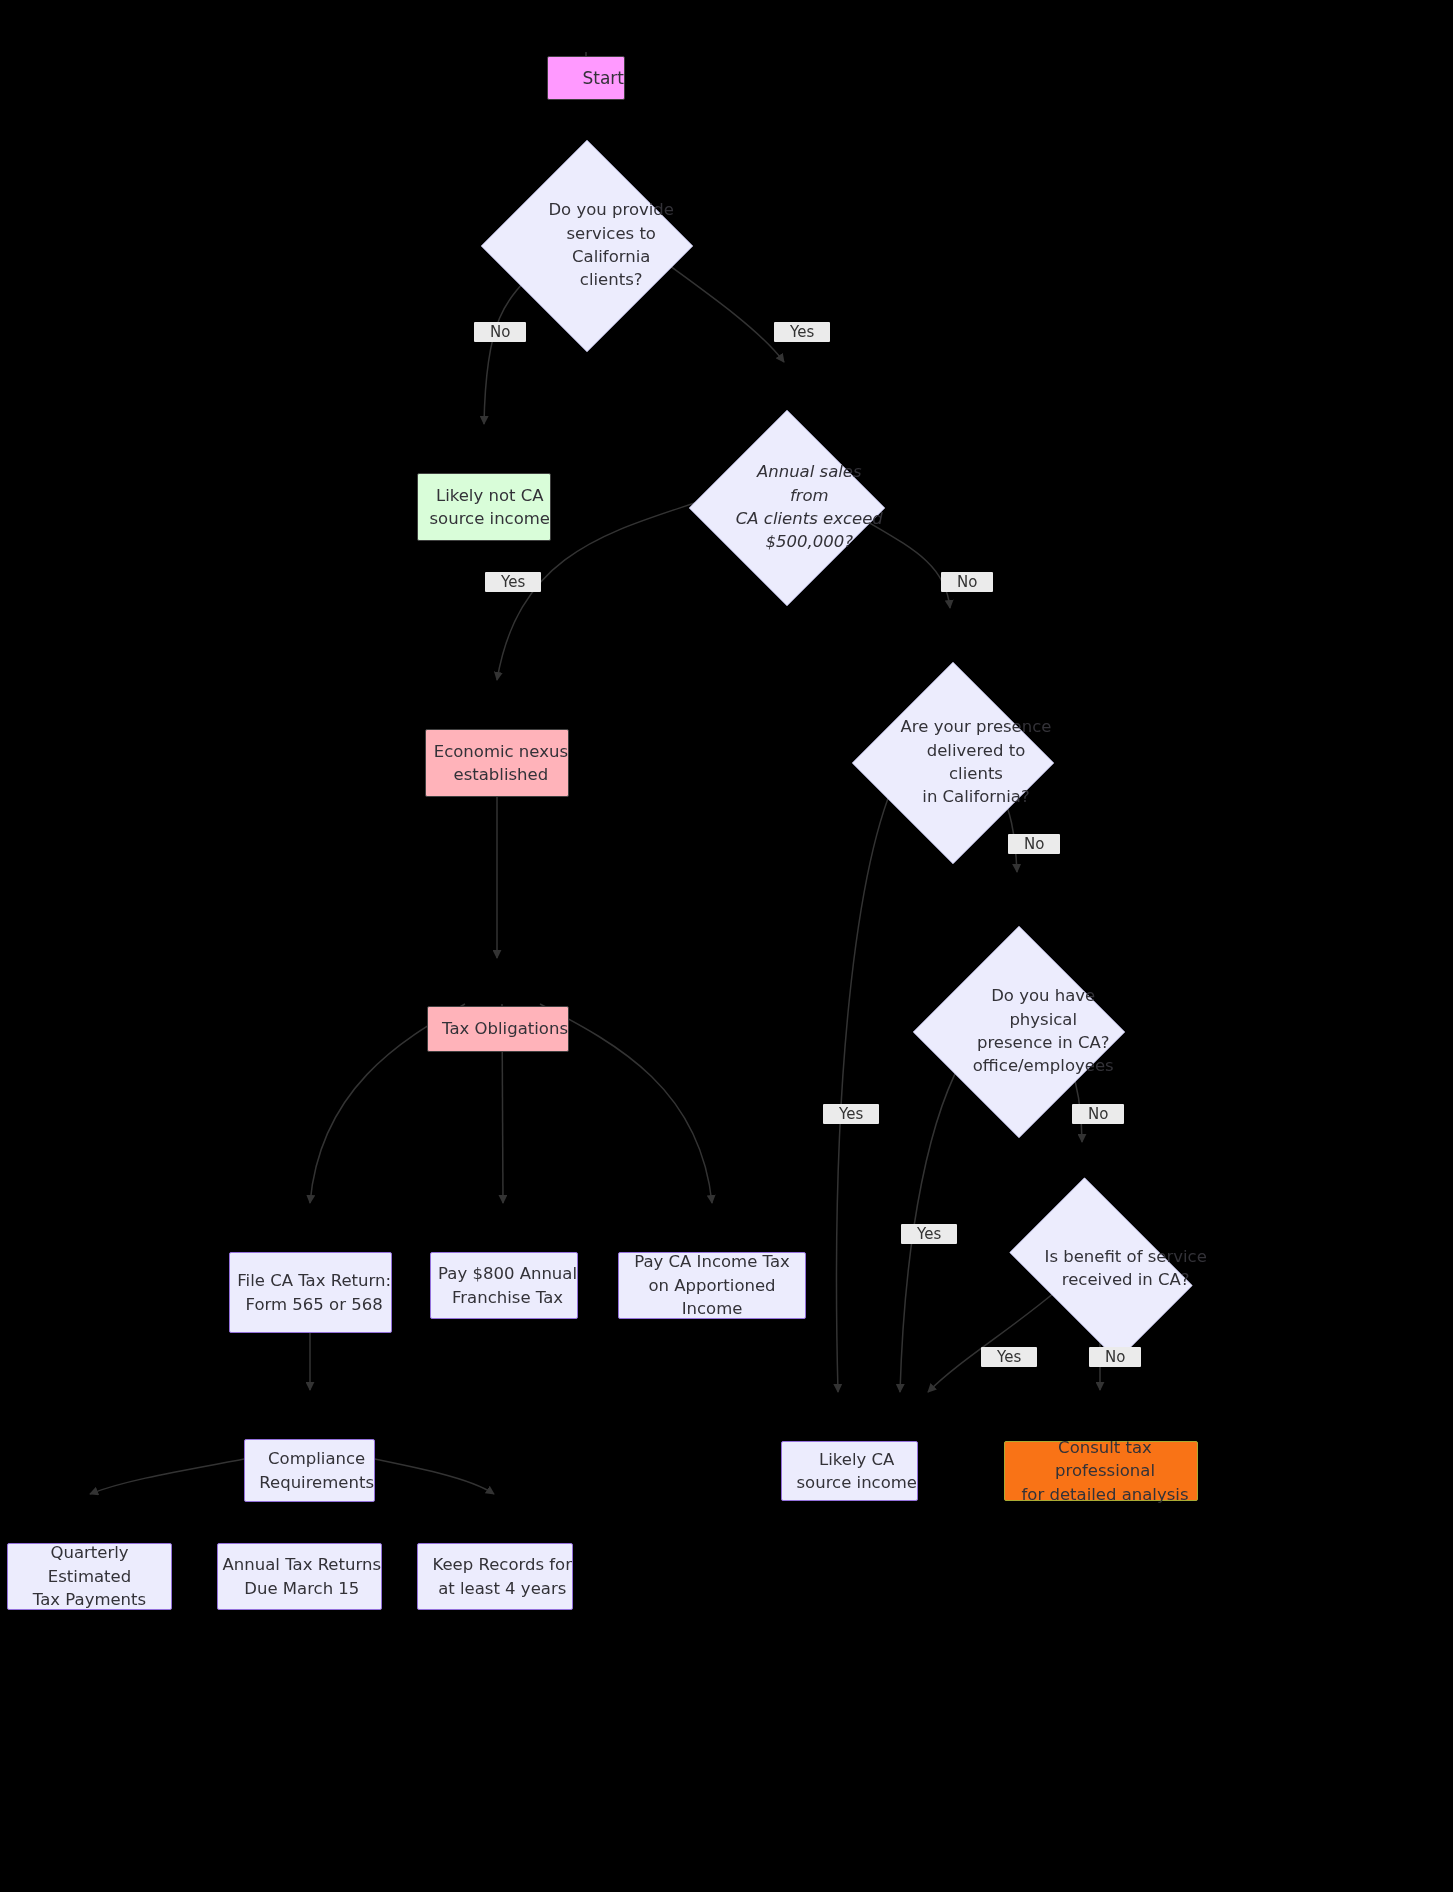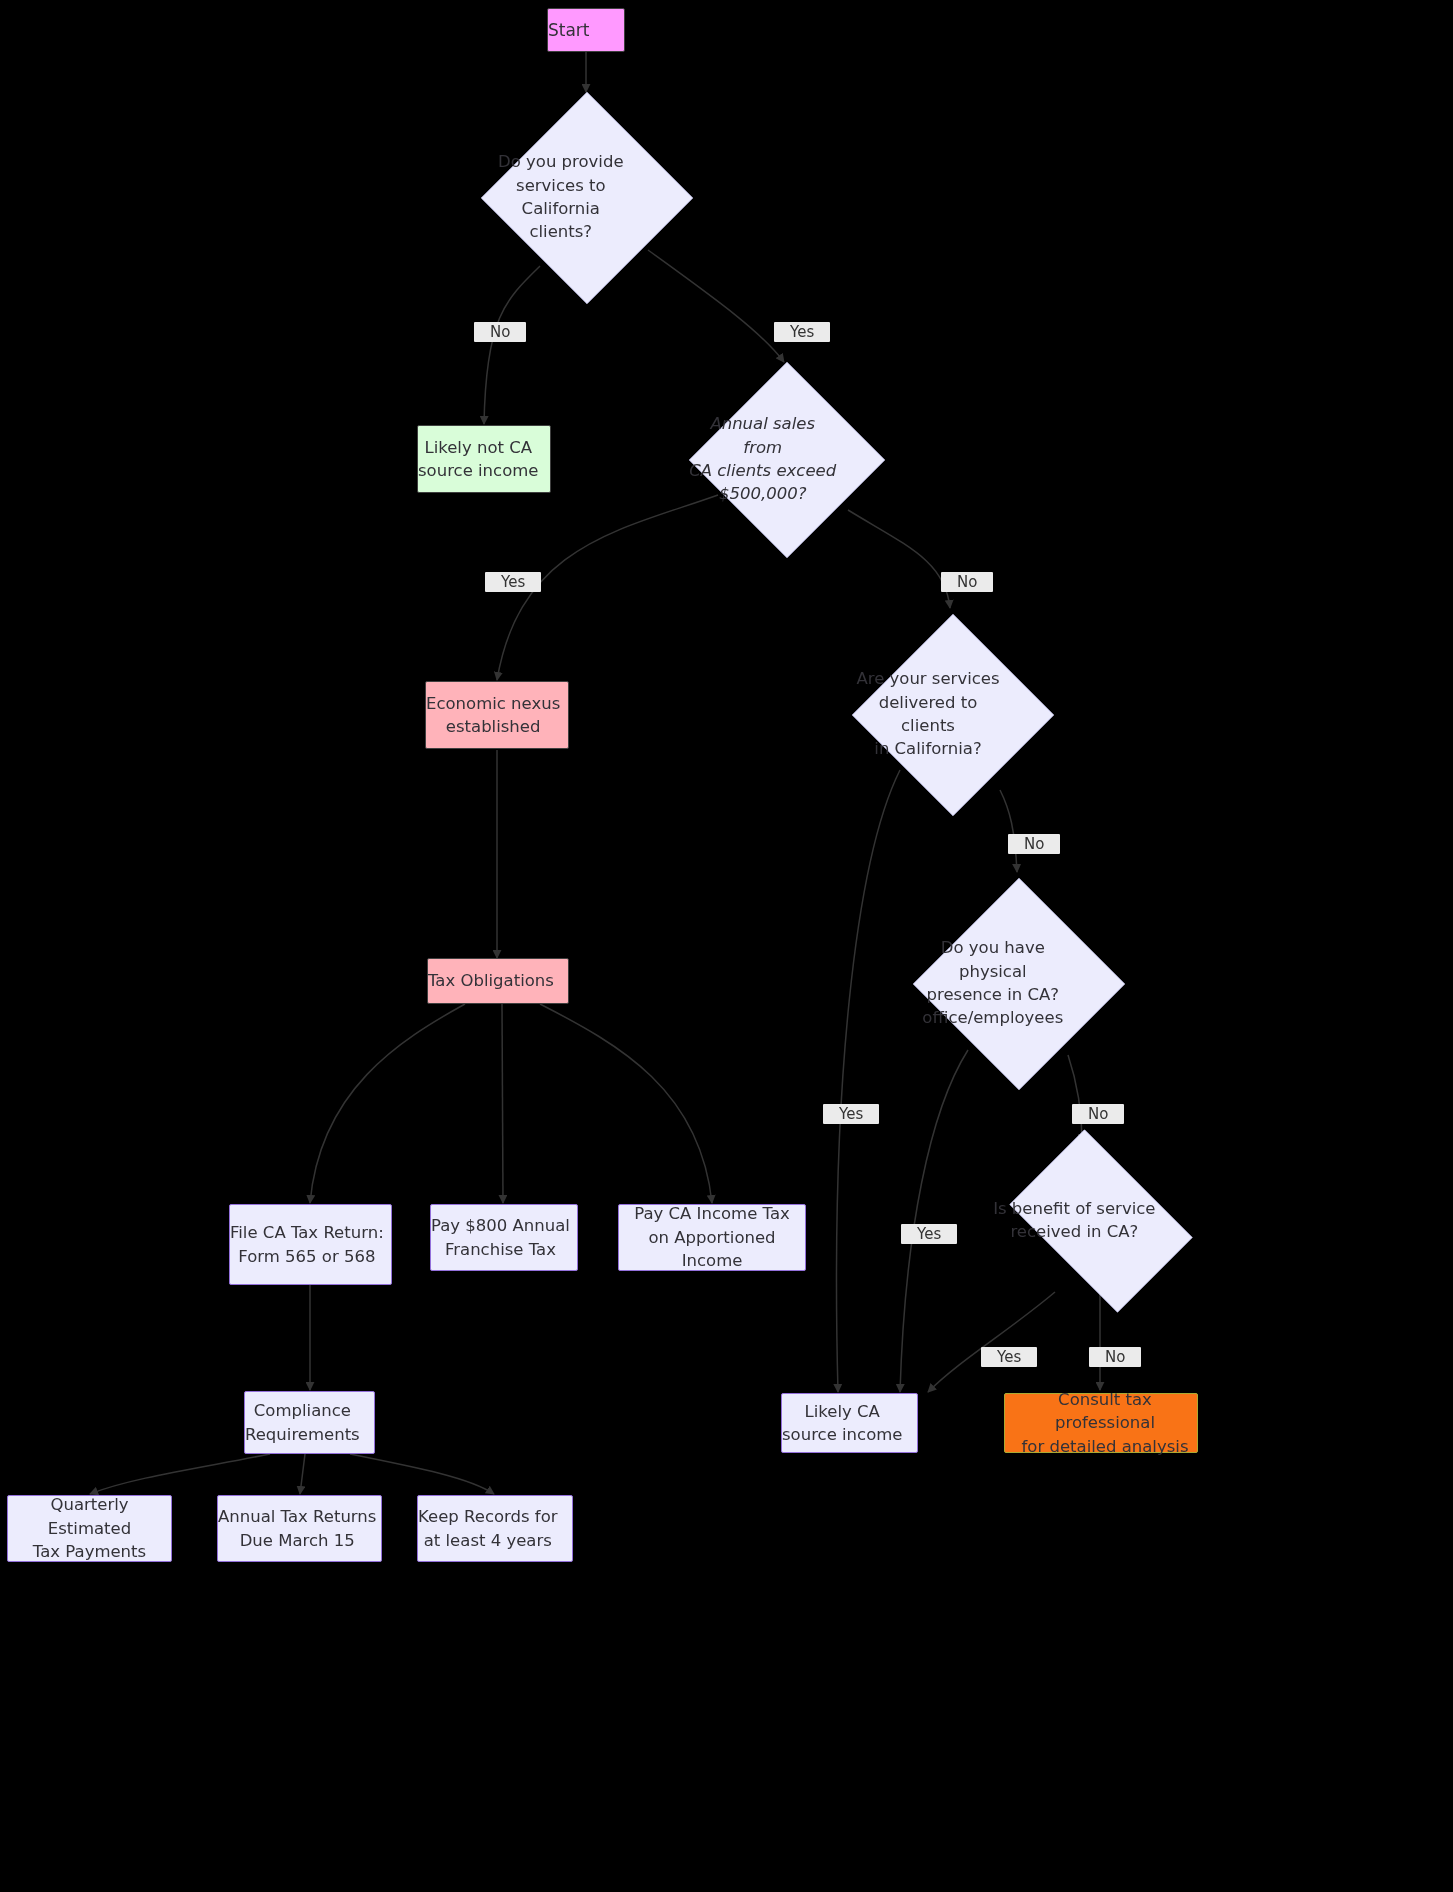--- a/index.html
+++ b/index.html
@@ -2,21 +2,21 @@
 <html><head>
 <meta charset="utf-8">
 <style>
   html,body{margin:0;padding:0;background:#000;}
   body{width:1453px;height:1892px;position:relative;overflow:hidden;
        font-family:"DejaVu Sans","Liberation Sans",sans-serif;}
   #stage{position:absolute;left:0;top:0;width:1453px;height:1892px;}
   #edges{position:absolute;left:0;top:0;width:1453px;height:1892px;pointer-events:none;}
 
   .node{position:absolute;box-sizing:border-box;display:flex;align-items:center;
-        justify-content:flex-start;text-align:center;color:#333238;line-height:1.42;}
+        justify-content:flex-end;text-align:center;color:#333238;line-height:1.42;margin-top:48px;}
   .node .txt{white-space:pre-line;}
 
   .rect{border:1.6px solid;border-radius:2px;font-size:16.5px;}
   .start{background:#ff99ff;border-color:#3f3f3f;font-size:17px;}
   .green{background:#d9fdd9;border-color:#3f3f3f;}
   .pinkbox{background:#ffb3ba;border-color:#3f3f3f;}
   .lav{background:#ececfd;border-color:#9370db;}
   .yellow{background:#f97316;border-color:#aaaa33;padding-left:8px;}
 
   .diamond{font-size:16.5px;}
@@ -85,21 +85,21 @@
 $500,000?</span>
   </div>
 
   <div class="node rect pinkbox" style="left:425px;top:681px;width:144px;height:68px;">
     <span class="txt">Economic nexus
 established</span>
   </div>
 
   <div class="node diamond" style="left:852px;top:614px;width:200px;height:200px;">
     <span class="shape"></span>
-    <span class="txt">Are your services
+    <span class="txt">Are your presence
 delivered to clients
 in California?</span>
   </div>
 
   <div class="node diamond" style="left:993px;top:1146px;width:214px;height:148px;">
     <span class="shape"></span>
     <span class="txt">Is benefit of service
 received in CA?</span>
   </div>
 

